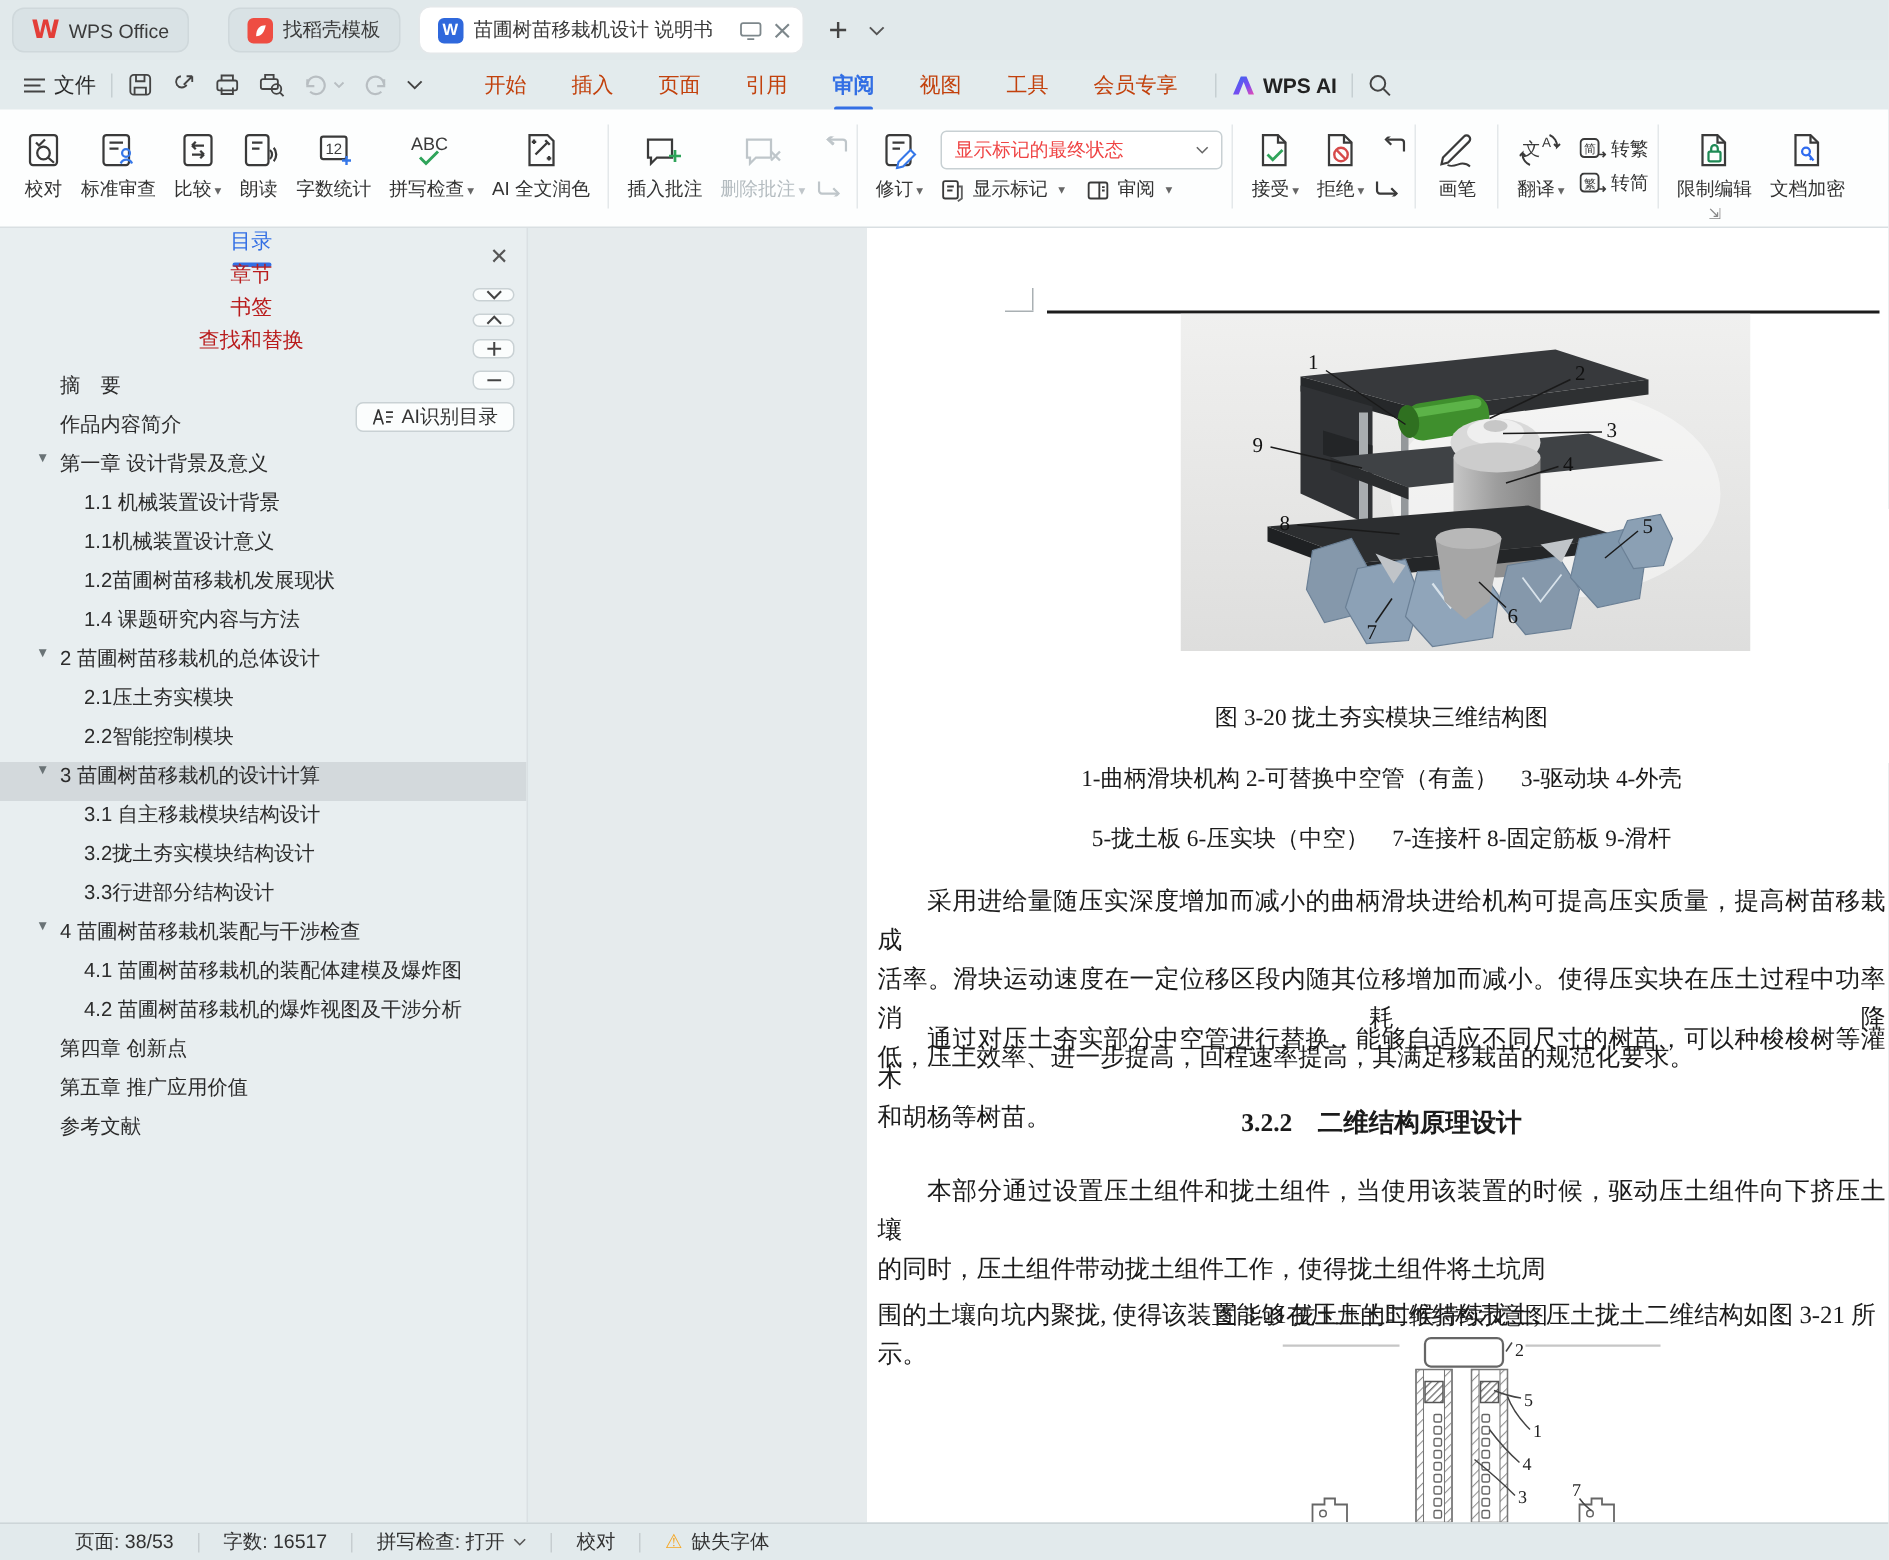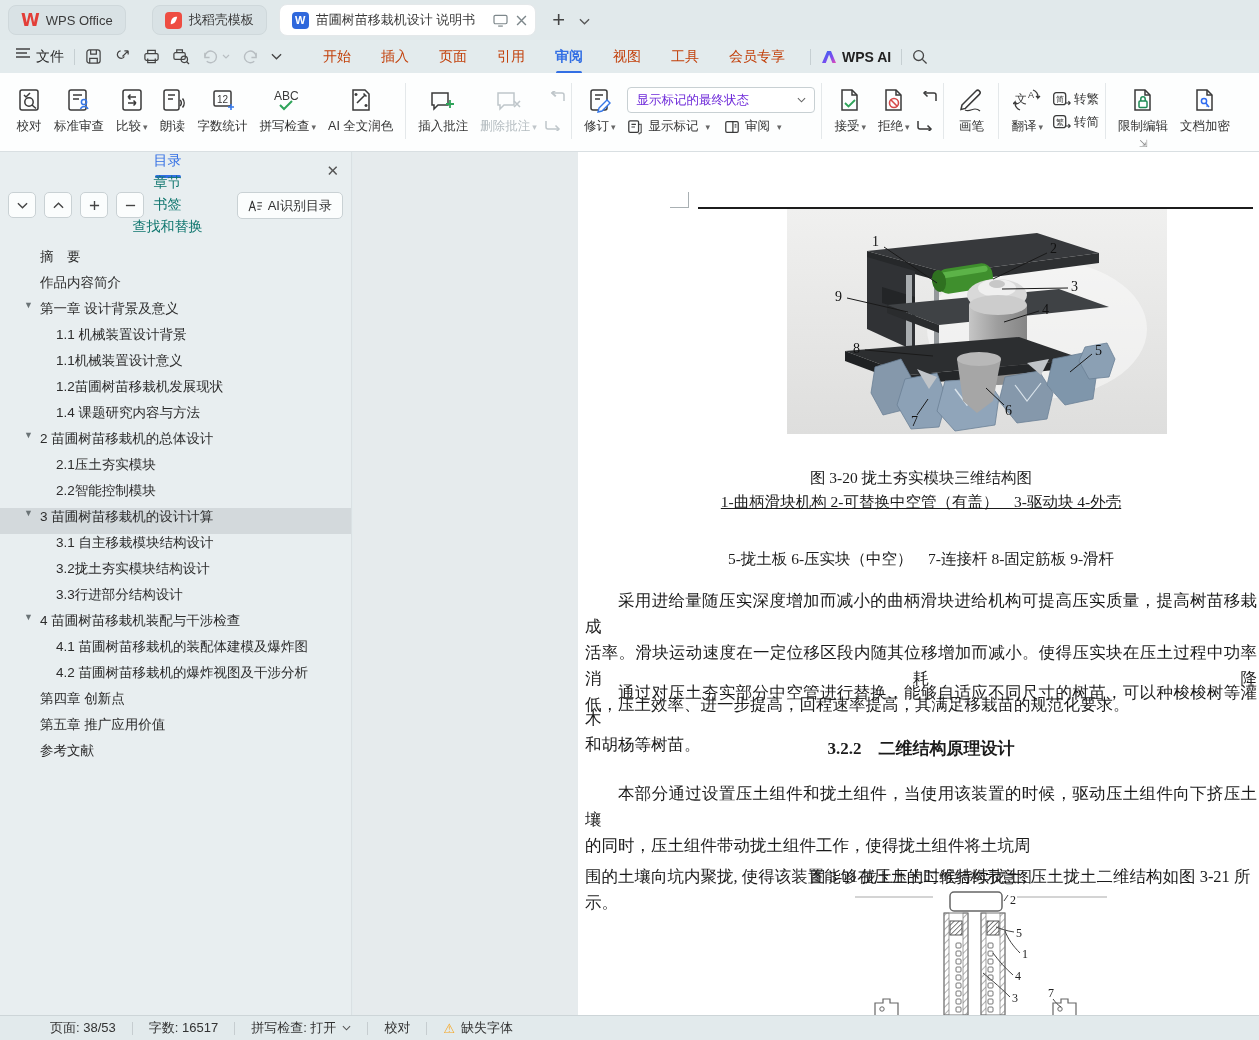--- a/index.html
+++ b/index.html
@@ -16,55 +16,55 @@
   .docer { background:#EE4D42; }
   .wdoc  { background:#2F68DC; color:#fff; font-size:11px; font-weight:bold; }
   .tab .titext { max-width:165px; white-space:nowrap; overflow:hidden; }
   .tabicons { display:flex; align-items:center; margin-left:10px; color:#7d878b; }
   .tabicons svg { margin-left:8px; }
   .newtab { font-size:22px; color:#444; margin-left:16px; font-weight:300; }
   .tabchev { margin-left:14px; color:#555; }
 
   
   .menubar { position:absolute; left:0; top:40px; width:1259px; height:33px; display:flex; align-items:center; font-size:14px; }
-  .mb-file { display:flex; align-items:flex-start; margin-left:16px; gap:6px; color:#2a2a2a; }
+  .mb-file { display:flex; align-items:center; margin-left:16px; gap:6px; color:#2a2a2a; }
   .vsep { width:1px; height:16px; background:#C6CFD2; margin:0 10px; }
   .qat { display:flex; align-items:center; gap:12px; }
   .qat svg { display:block; }
   .menu-items { display:flex; align-items:center; margin-left:26px; gap:0; }
   .mitem { padding:6px 15px; color:#c2410c; position:relative; }
   .mitem.active { color:#336FE4; font-weight:bold; }
   .mitem.active::after { content:""; position:absolute; left:16px; right:16px; bottom:-2px; height:3px; border-radius:2px; background:#336FE4; }
   .wpsai { display:flex; align-items:center; gap:5px; font-weight:bold; color:#222; font-size:14px; }
 
   
   .ribbon { position:absolute; left:0; top:73px; width:1259px; height:79px; background:#FDFEFE; border-bottom:1px solid #D9DFE2; display:flex; align-items:center; padding:4px 2px 6px 10px; overflow:hidden; }
   .rb-big { display:flex; flex-direction:column; align-items:center; justify-content:center; gap:5px; padding:4px 6px; border-radius:4px; font-size:12.5px; color:#333; white-space:nowrap; }
   .rb-big.dis { color:#B4BCC0; }
   .rgroup { display:flex; align-items:center; }
   .rsep { width:1px; height:56px; background:#E4E8EA; margin:0 6px; flex:0 0 auto; }
   .chev { font-size:9px; color:#666; margin-left:2px; }
   .dis .chev { color:#C0C6CA; }
   .navcol { display:flex; flex-direction:column; gap:8px; margin-left:2px; }
   .revcol { display:flex; flex-direction:column; gap:5px; margin-left:6px; }
-  .markupbox { width:188px; height:26px; border:1px solid #C8D0D3; border-radius:4px; display:flex; align-items:center; justify-content:space-between; padding:0 8px; font-size:12.5px; color:#6d28d9; background:#fff; }
+  .markupbox { width:188px; height:26px; border:1px solid #C8D0D3; border-radius:4px; display:flex; align-items:center; justify-content:space-between; padding:0 8px; font-size:12.5px; color:#ef4444; background:#fff; }
   .smallrow { display:flex; align-items:center; gap:5px; font-size:12.5px; color:#333; }
   .trad { display:flex; flex-direction:column; gap:6px; margin-left:4px; font-size:12.5px; }
   .trad .smallrow { gap:3px; }
   .expander { position:absolute; left:1139px; top:138px; color:#888; font-size:10px; }
 
   
   .content { position:absolute; left:0; top:152px; width:1259px; height:863px; }
   .sidebar { position:absolute; left:0; top:0; width:352px; height:863px; background:#E8EEF0; border-right:1px solid #DAE0E3; }
   .sb-tabs { display:flex; align-items:center; height:40px; padding-left:14px; font-size:14px; position:relative;flex-direction:column; }
-  .sbtab { margin-right:30px; color:#0f766e; position:relative; padding-bottom:4px; }
+  .sbtab { margin-right:30px; color:#b91c1c; position:relative; padding-bottom:4px; }
   .sbtab.active { color:#336FE4; }
   .sbtab.active::after { content:""; position:absolute; left:1px; right:1px; bottom:-4px; height:3px; border-radius:2px; background:#336FE4; }
   .sb-close { position:absolute; right:12px; top:10px; color:#555; font-size:15px; }
-  .sb-toolbar { display:flex; align-items:flex-start; height:40px; padding:0 8px; gap:8px; }
+  .sb-toolbar { display:flex; align-items:flex-end; height:40px; padding:0 8px; gap:8px;flex-direction:column; }
   .sqbtn { width:28px; height:26px; border:1px solid #C9D1D4; border-radius:5px; background:#FBFDFD; display:flex; align-items:center; justify-content:center; color:#444; font-size:13px; }
   .aibtn { margin-left:auto; height:27px; border:1px solid #C9D1D4; border-radius:5px; background:#FBFDFD; display:flex; align-items:center; gap:5px; padding:0 10px; font-size:13px; color:#333; }
   .toclist { position:absolute; left:0; top:96px; right:0; bottom:0; overflow:hidden; font-size:13.5px; }
   .tocitem { height:26px; display:flex; color:#2c2c2c; white-space:nowrap; }
   .tocitem .arrow { width:10px; margin-left:24px; margin-right:6px; font-size:9px; color:#6a7376; flex:0 0 auto; }
   .tocitem.lv2 .arrow { visibility:hidden; margin-left:24px; }
   .tocitem.lv2 .lbl { padding-left:16px; }
   .tocitem.selected { background:#D3D9DC; }
 
   .docarea { position:absolute; left:353px; top:0; width:906px; height:863px; background:#E6EBED; overflow:hidden; }
@@ -622,21 +622,21 @@
           <text x="255" y="105">4</text>
           <text x="308" y="146">5</text>
           <text x="218" y="206">6</text>
           <text x="124" y="217">7</text>
           <text x="66" y="144">8</text>
           <text x="48" y="92">9</text>
         </g>
       </svg>
 
       <div class="textcol cap" style="top:316px;">图 3-20 拢土夯实模块三维结构图</div>
-      <div class="textcol cap" style="top:340px;text-decoration:underline;">1-曲柄滑块机构 2-可替换中空管（有盖）　3-驱动块 4-外壳</div>
+      <div class="textcol cap" style="top:357px;">1-曲柄滑块机构 2-可替换中空管（有盖）　3-驱动块 4-外壳</div>
       <div class="textcol cap" style="top:397px;">5-拢土板 6-压实块（中空）　7-连接杆 8-固定筋板 9-滑杆</div>
 
       <div class="textcol" style="top:528px;">
         <div class="docline jfull ind">通过对压土夯实部分中空管进行替换，能够自适应不同尺寸的树苗，可以种梭梭树等灌木</div>
         <div class="docline">和胡杨等树苗。</div>
       </div>
       <div class="textcol" style="top:436px;">
         <div class="docline jfull ind">采用进给量随压实深度增加而减小的曲柄滑块进给机构可提高压实质量，提高树苗移栽成</div>
         <div class="docline jfull">活率。滑块运动速度在一定位移区段内随其位移增加而减小。使得压实块在压土过程中功率消耗降</div>
         <div class="docline">低，压土效率、进一步提高，回程速率提高，其满足移栽苗的规范化要求。</div>

